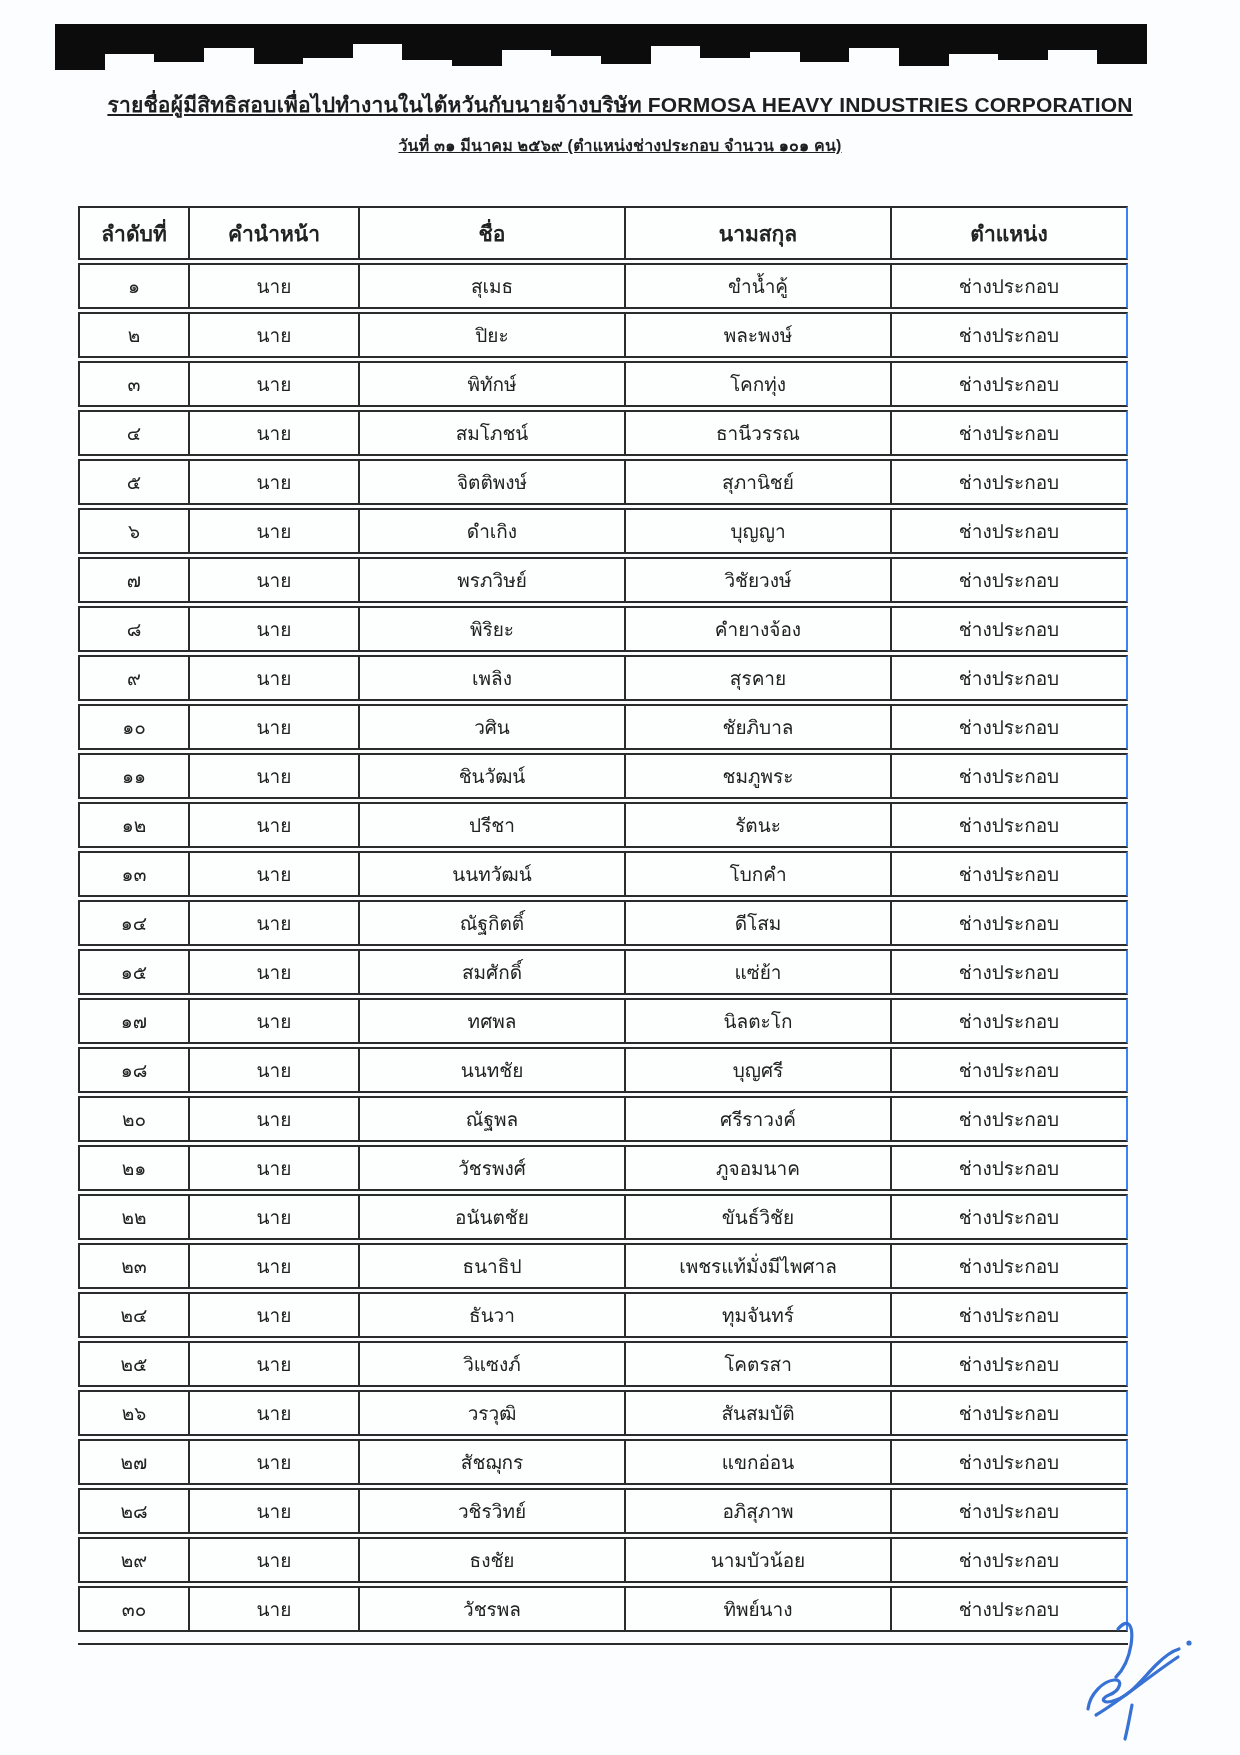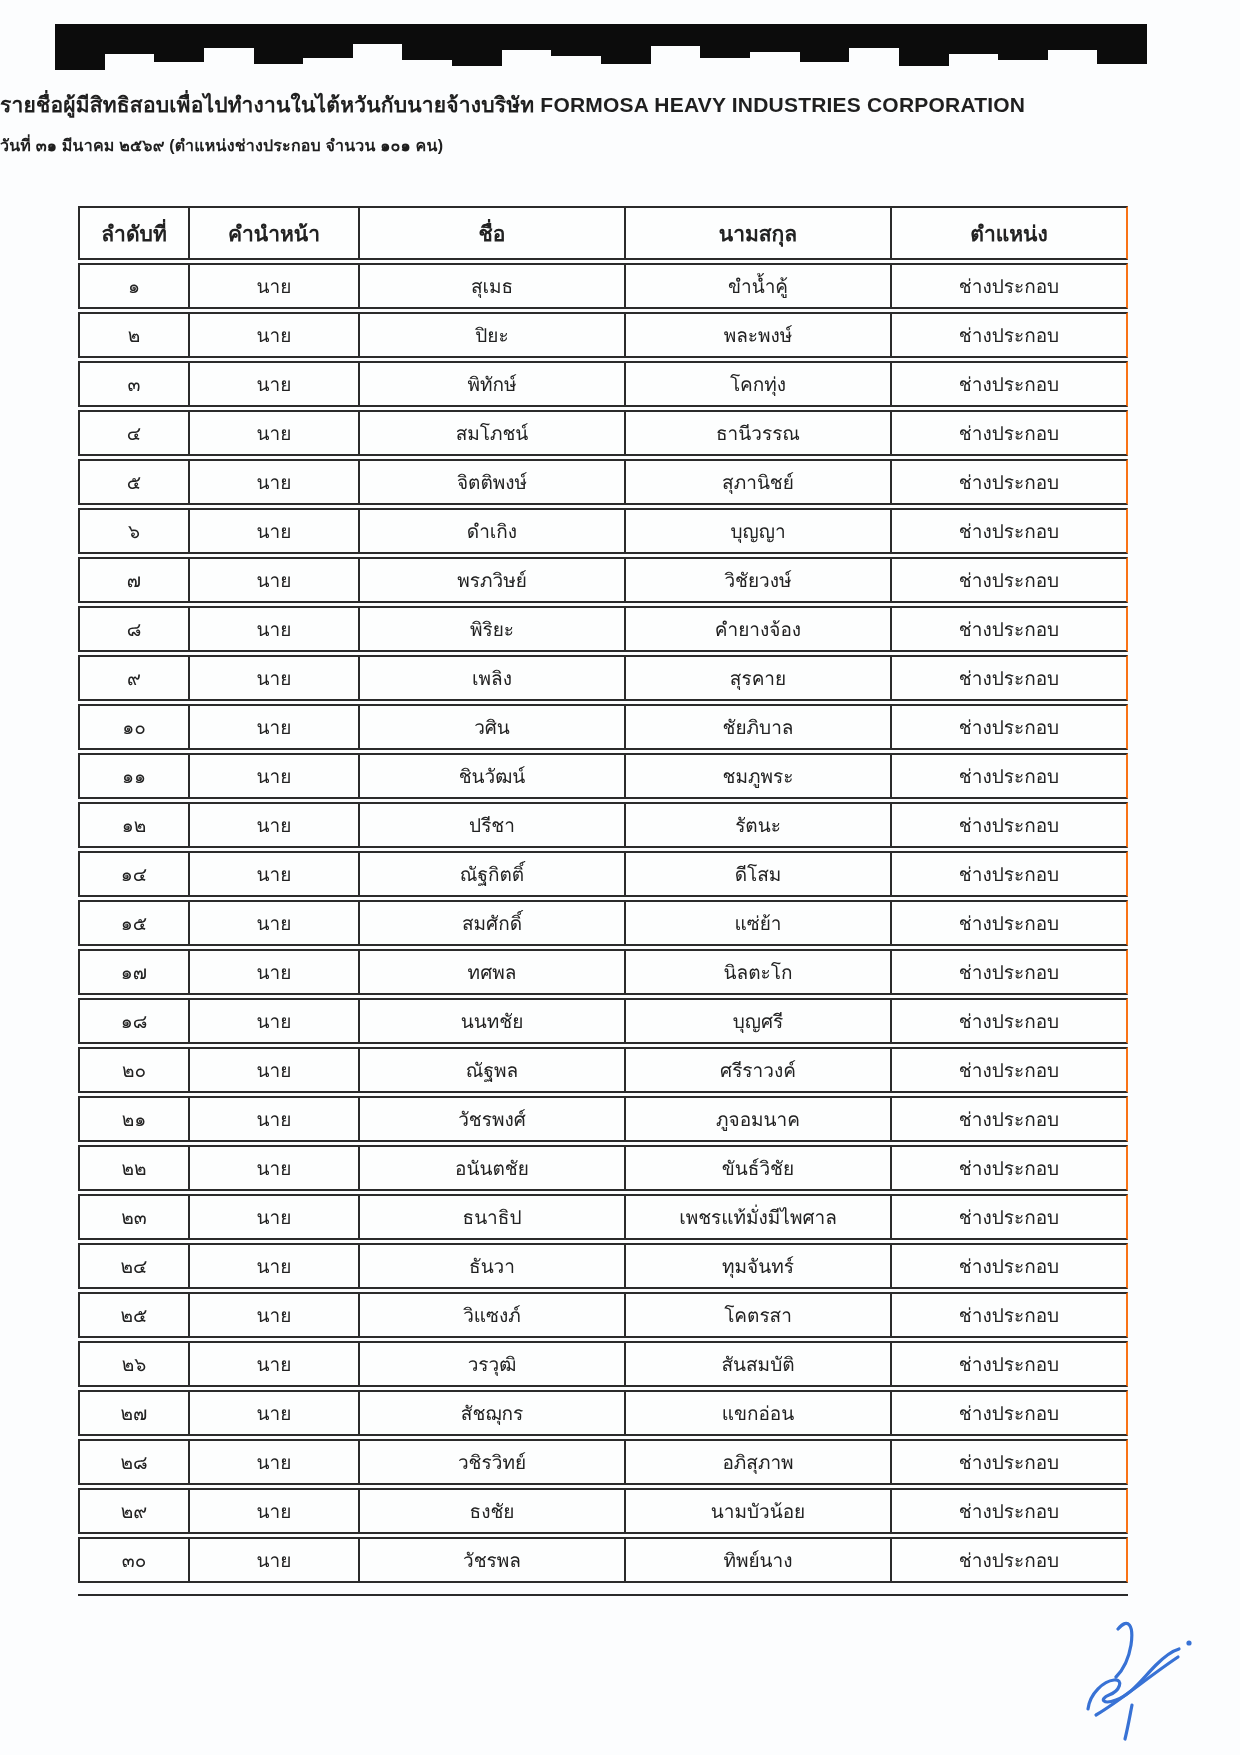--- a/index.html
+++ b/index.html
@@ -16,43 +16,43 @@
     overflow:hidden;
   }
   
   .scan-band{
     position:absolute;left:55px;top:24px;width:1092px;height:46px;
     display:flex;align-items:flex-start;
   }
   .scan-band div{background:#0c0c0c;flex:1 1 auto;}
   
   .title{
-    position:absolute;left:0;right:0;
-    font-weight:bold;color:#1f1f1f;letter-spacing:.2px;
+    position:absolute;left:0;right:0;text-align:center;
+    font-weight:bold;color:#1f1f1f;letter-spacing:.2px;text-decoration:underline;
   }
   .title.l1{top:88px;font-size:21px;}
   .title.l2{top:133px;font-size:16px;}
   
   .table-wrap{
     position:absolute;left:78px;top:203px;width:1050px;
     border-bottom:2px solid #2b2b2b;padding-bottom:8px;
   }
   table{
     border-collapse:separate;border-spacing:0 3px;
     table-layout:fixed;width:1050px;
   }
   col.c0{width:110px;} col.c1{width:170px;} col.c2{width:266px;}
   col.c3{width:266px;} col.c4{width:238px;}
   th,td{
     border:2px solid #2b2b2b;border-right:none;
     text-align:center;vertical-align:middle;
     background:#fdfefe;color:#222;
     overflow:hidden;white-space:nowrap;
   }
-  th:last-child,td:last-child{border-right:2px solid #f97316;}
+  th:last-child,td:last-child{border-right:2px solid #3b82f6;}
   th{height:48px;font-size:21px;font-weight:bold;}
   td{height:40px;font-size:19px;font-weight:normal;}
   
   .signature{
     position:absolute;left:1078px;top:1615px;width:140px;height:132px;
     pointer-events:none;
   }
 </style>
 </head>
 <body>
@@ -184,20 +184,27 @@
             <td>ช่างประกอบ</td>
           </tr>
           <tr>
             <td>๑๒</td>
             <td>นาย</td>
             <td>ปรีชา</td>
             <td>รัตนะ</td>
             <td>ช่างประกอบ</td>
           </tr>
           <tr>
+            <td>๑๓</td>
+            <td>นาย</td>
+            <td>นนทวัฒน์</td>
+            <td>โบกคำ</td>
+            <td>ช่างประกอบ</td>
+          </tr>
+          <tr>
             <td>๑๔</td>
             <td>นาย</td>
             <td>ณัฐกิตติ์</td>
             <td>ดีโสม</td>
             <td>ช่างประกอบ</td>
           </tr>
           <tr>
             <td>๑๕</td>
             <td>นาย</td>
             <td>สมศักดิ์</td>

